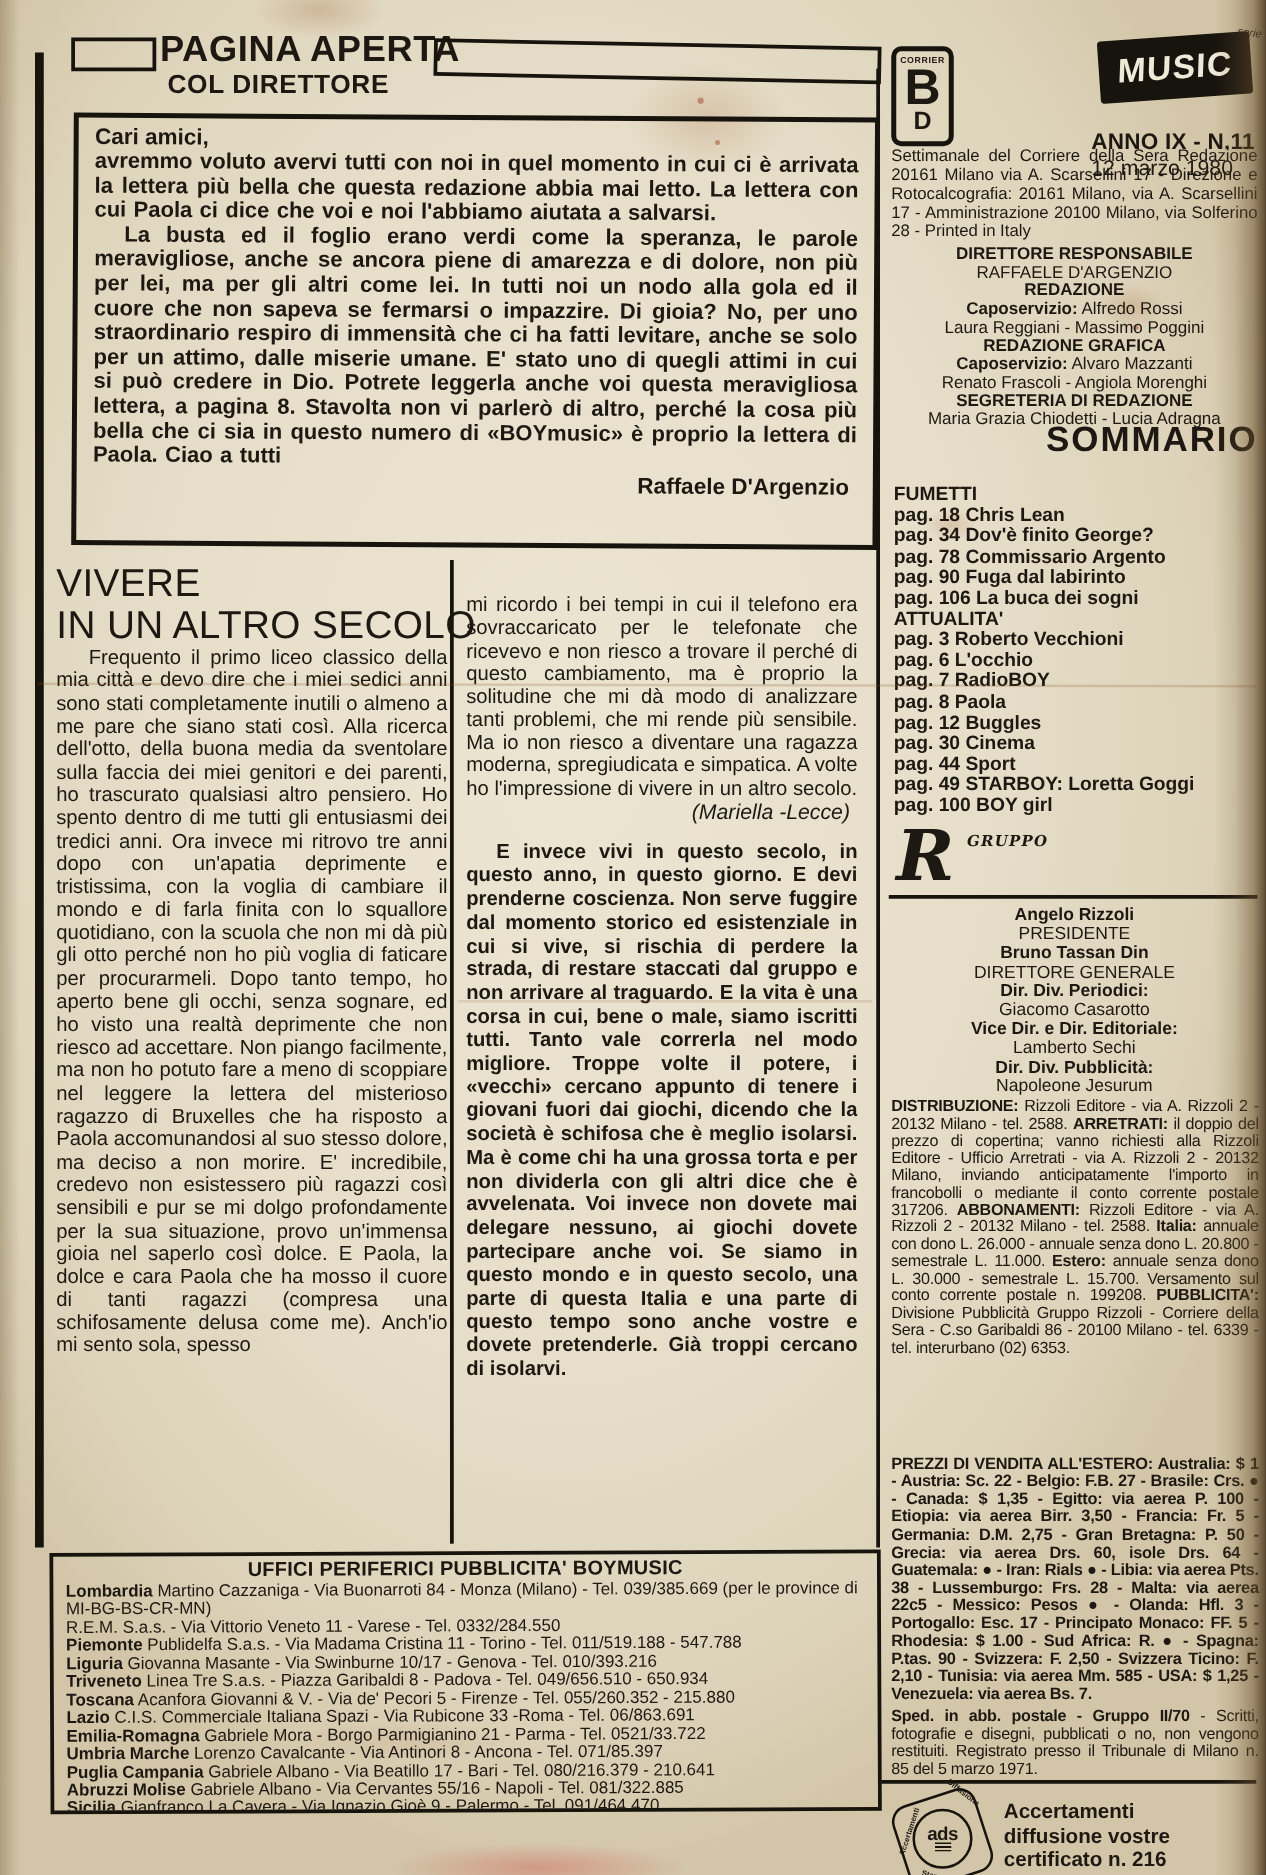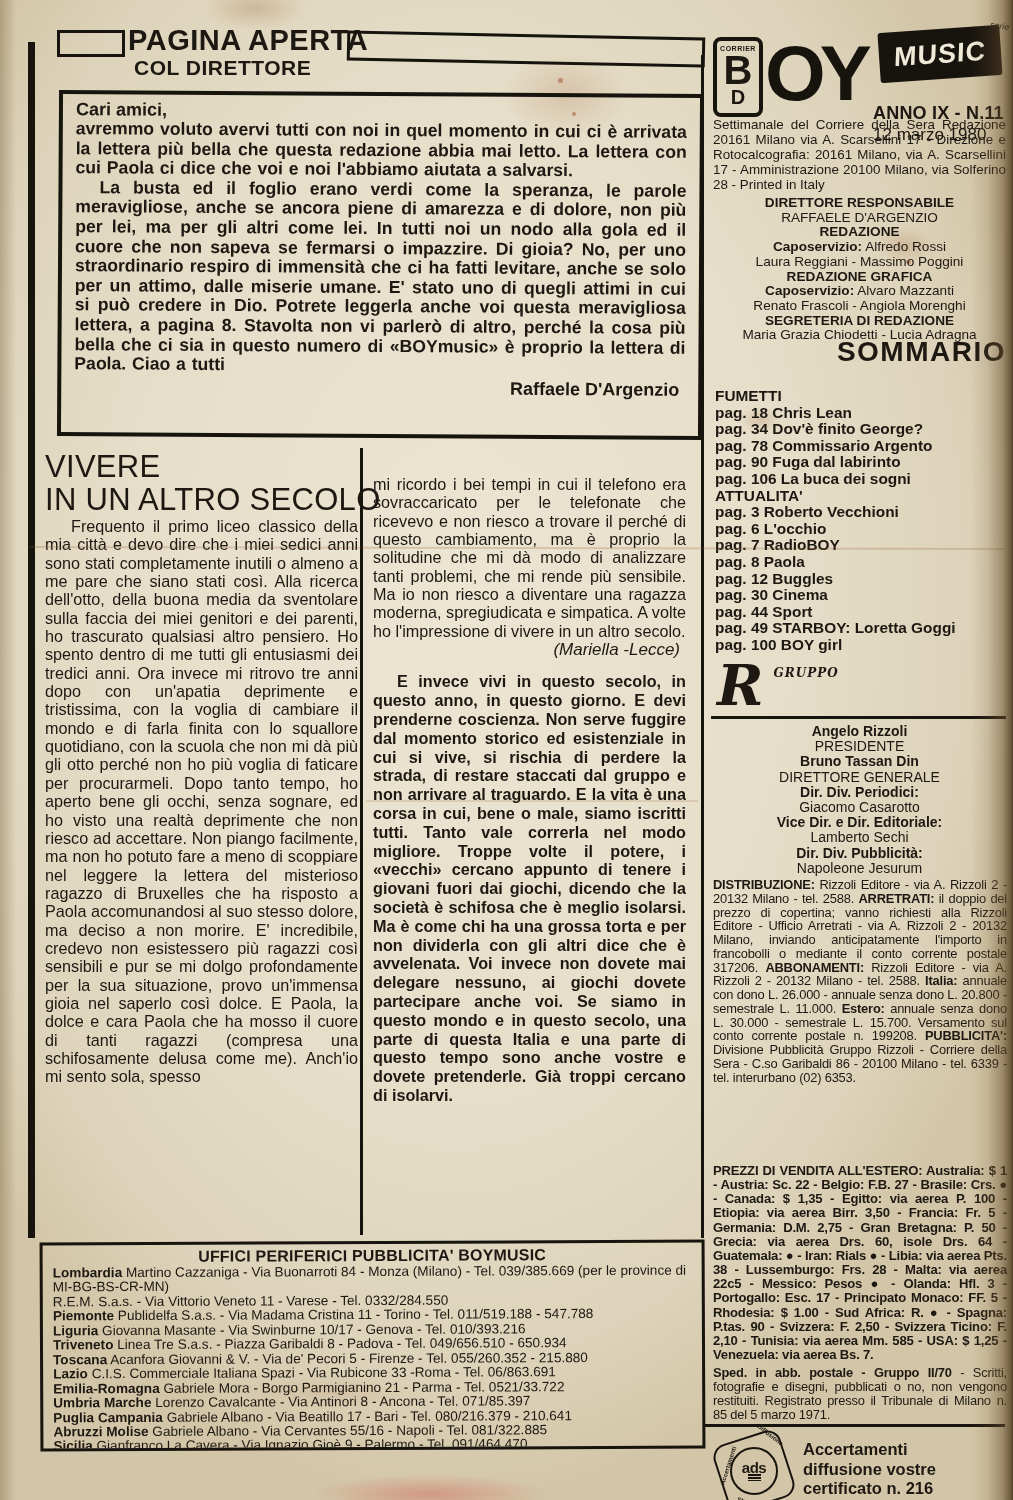--- a/index.html
+++ b/index.html
@@ -166,21 +166,20 @@
   </div>
 
   <div class="side">
 
     <div class="logo">
       <div class="bd-box">
         <div class="corrier">CORRIER</div>
         <div class="bigB">B</div>
         <div class="bigD">D</div>
       </div>
-      <div class="oy">OY</div>
       <div class="music">
           <span>MUSIC</span>
         </div>
       <div class="serie">serie</div>
       <div class="issue">
         <div class="l1">ANNO IX - N.11</div>
         <div class="l2">12 marzo 1980</div>
       </div>
     </div>
 

